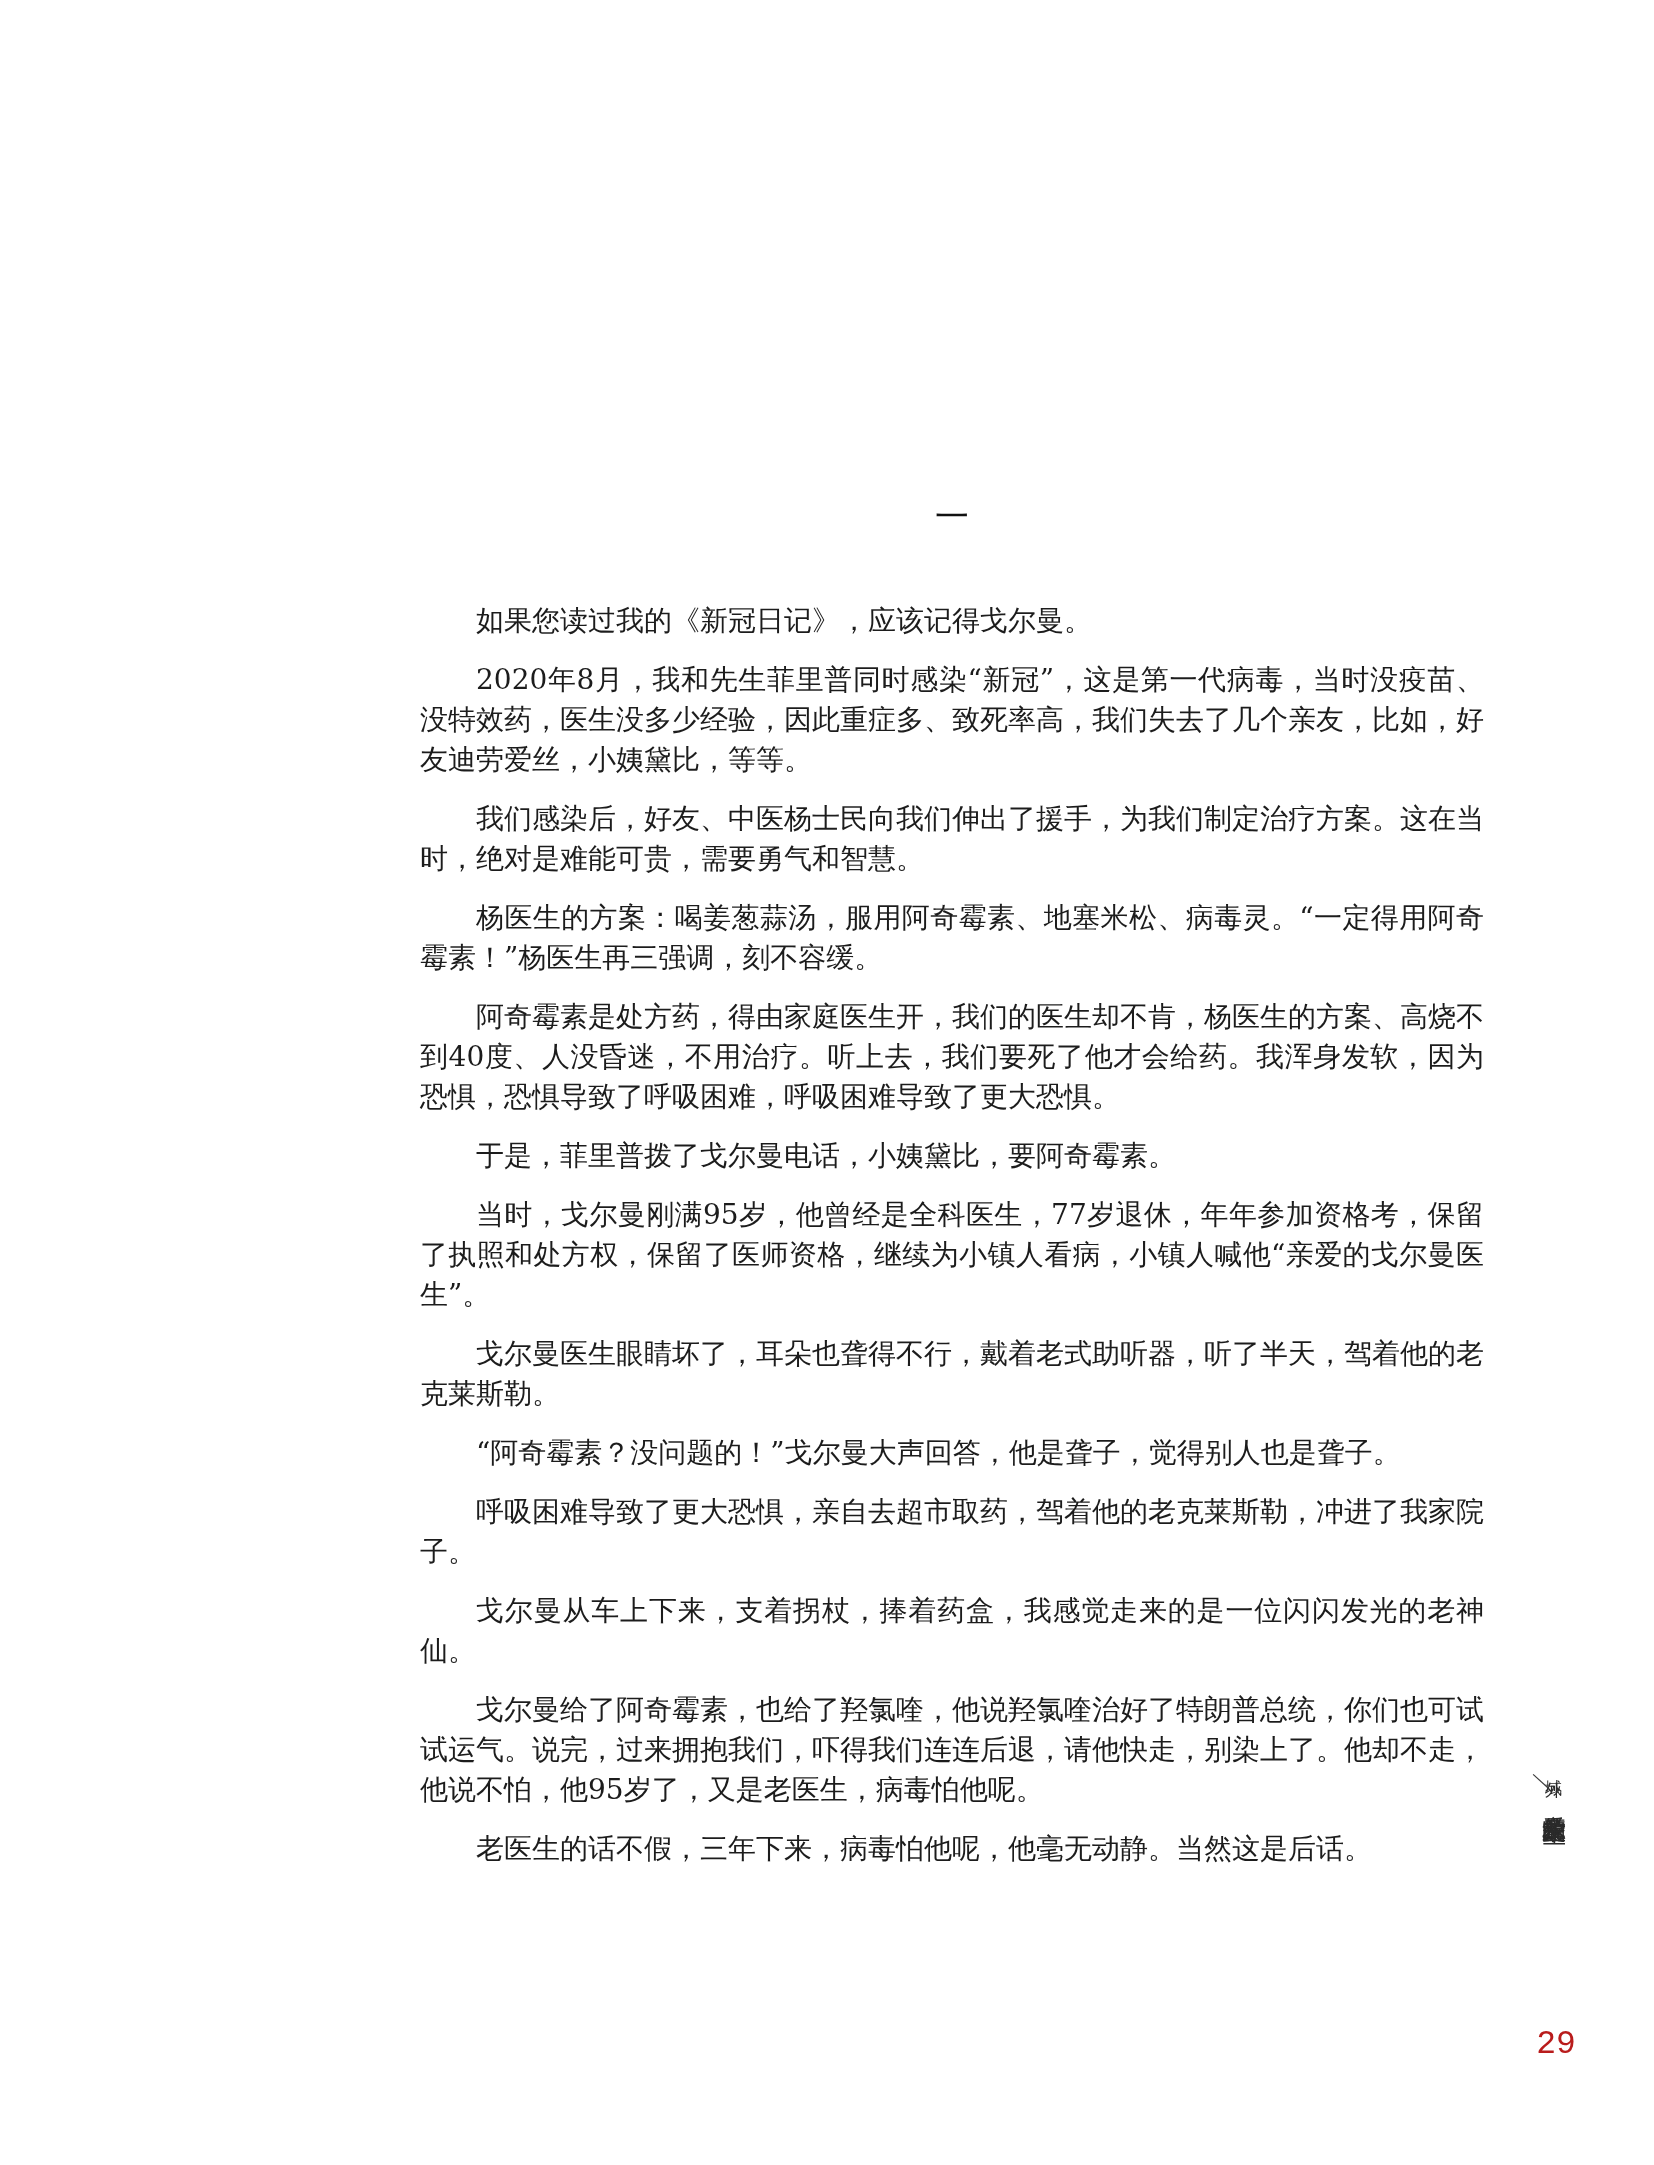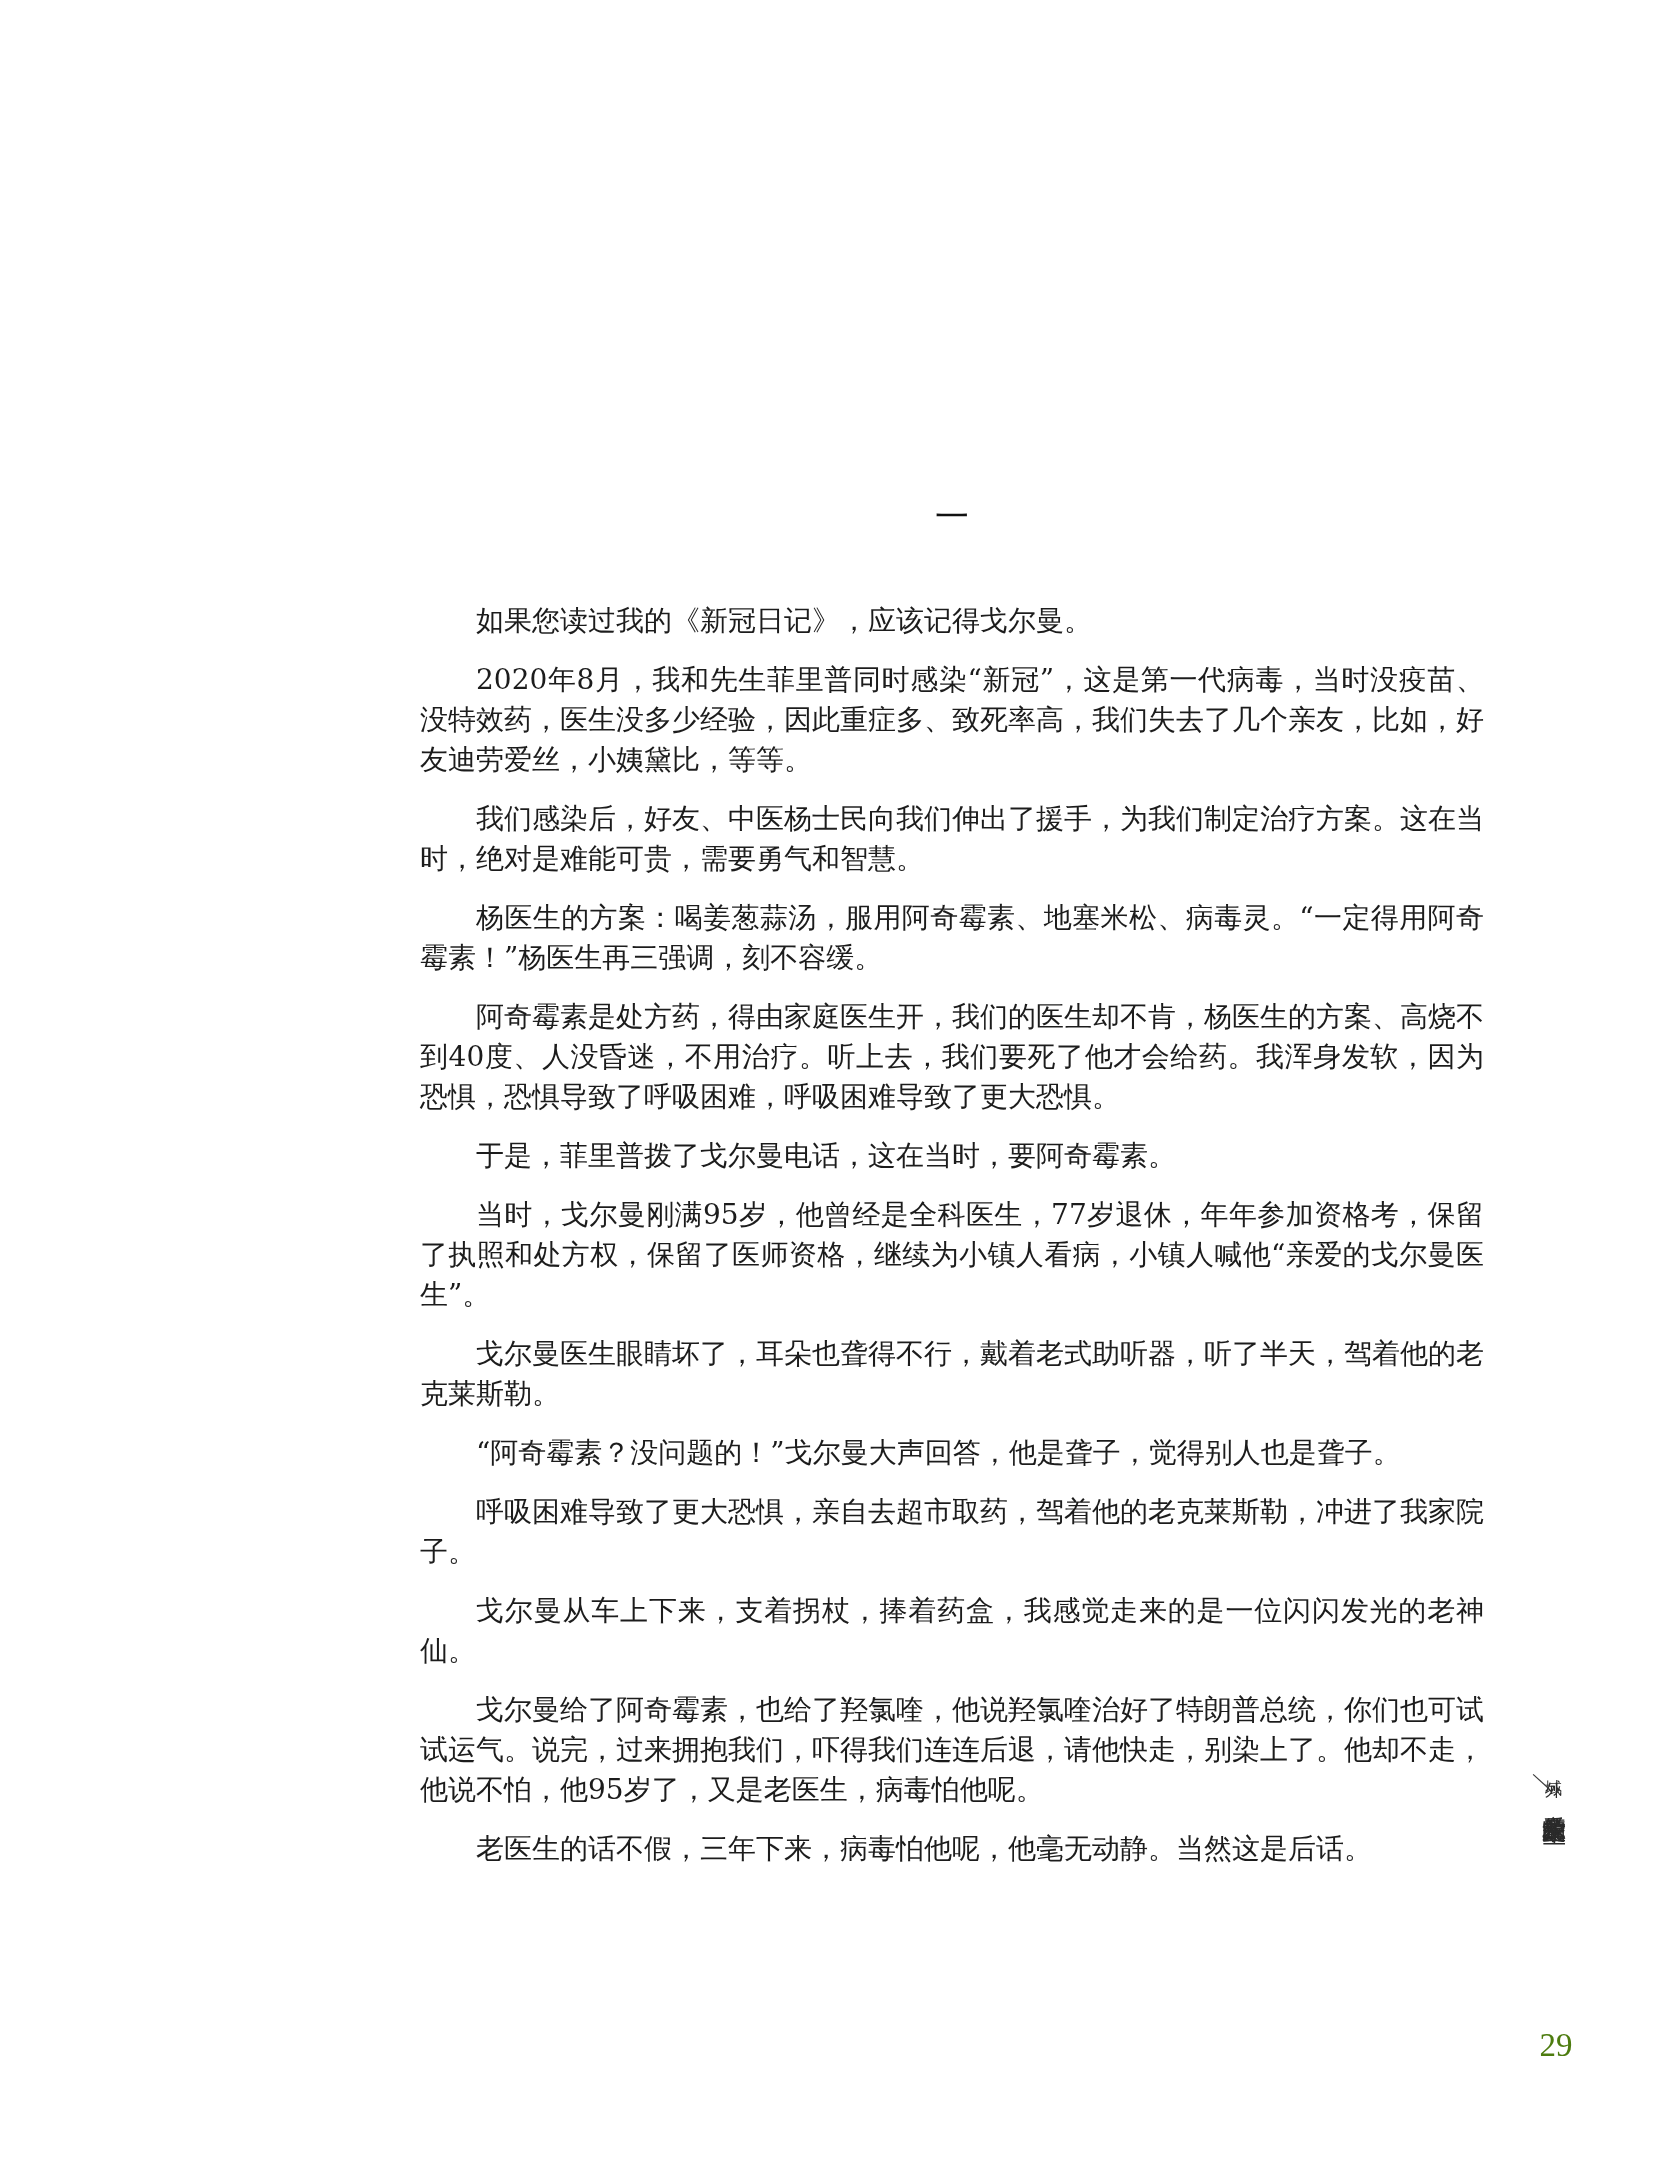--- a/index.html
+++ b/index.html
@@ -73,38 +73,38 @@
     letter-spacing: 1px;
   }
   .page-number {
     position: absolute;
     left: 1536px;
     top: 2026px;
     width: 40px;
     text-align: center;
     font-size: 33px;
     line-height: 38px;
-    font-family: Liberation Serif, serif;
-    color: #4d7c0f;
+    font-family: Liberation Mono, monospace;
+    color: #b91c1c;
   }
 </style>
 </head>
 <body>
 
 <div class="page">
 
   <div class="section-mark">一</div>
 
   <div class="article">
     <p>如果您读过我的《新冠日记》，应该记得戈尔曼。</p>
     <p>2020年8月，我和先生菲里普同时感染“新冠”，这是第一代病毒，当时没疫苗、没特效药，医生没多少经验，因此重症多、致死率高，我们失去了几个亲友，比如，好友迪劳爱丝，小姨黛比，等等。</p>
     <p>我们感染后，好友、中医杨士民向我们伸出了援手，为我们制定治疗方案。这在当时，绝对是难能可贵，需要勇气和智慧。</p>
     <p>杨医生的方案：喝姜葱蒜汤，服用阿奇霉素、地塞米松、病毒灵。“一定得用阿奇霉素！”杨医生再三强调，刻不容缓。</p>
     <p>阿奇霉素是处方药，得由家庭医生开，我们的医生却不肯，杨医生的方案、高烧不到40度、人没昏迷，不用治疗。听上去，我们要死了他才会给药。我浑身发软，因为恐惧，恐惧导致了呼吸困难，呼吸困难导致了更大恐惧。</p>
-    <p>于是，菲里普拨了戈尔曼电话，这在当时，要阿奇霉素。</p>
+    <p>于是，菲里普拨了戈尔曼电话，小姨黛比，要阿奇霉素。</p>
     <p>当时，戈尔曼刚满95岁，他曾经是全科医生，77岁退休，年年参加资格考，保留了执照和处方权，保留了医师资格，继续为小镇人看病，小镇人喊他“亲爱的戈尔曼医生”。</p>
     <p>戈尔曼医生眼睛坏了，耳朵也聋得不行，戴着老式助听器，听了半天，驾着他的老克莱斯勒。</p>
     <p>“阿奇霉素？没问题的！”戈尔曼大声回答，他是聋子，觉得别人也是聋子。</p>
     <p>呼吸困难导致了更大恐惧，亲自去超市取药，驾着他的老克莱斯勒，冲进了我家院子。</p>
     <p>戈尔曼从车上下来，支着拐杖，捧着药盒，我感觉走来的是一位闪闪发光的老神仙。</p>
     <p>戈尔曼给了阿奇霉素，也给了羟氯喹，他说羟氯喹治好了特朗普总统，你们也可试试运气。说完，过来拥抱我们，吓得我们连连后退，请他快走，别染上了。他却不走，他说不怕，他95岁了，又是老医生，病毒怕他呢。</p>
     <p>老医生的话不假，三年下来，病毒怕他呢，他毫无动静。当然这是后话。</p>
   </div>
 
   <div class="sidebar">

